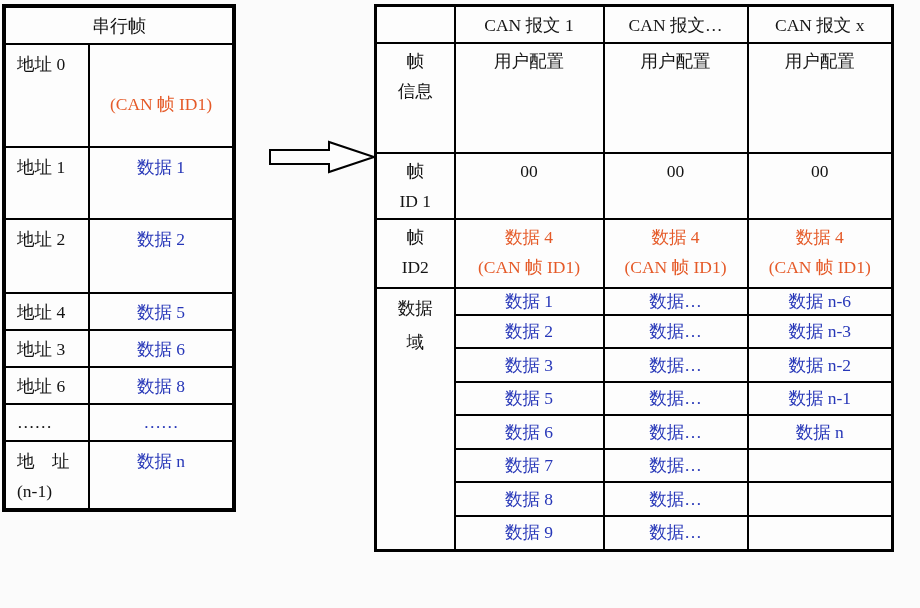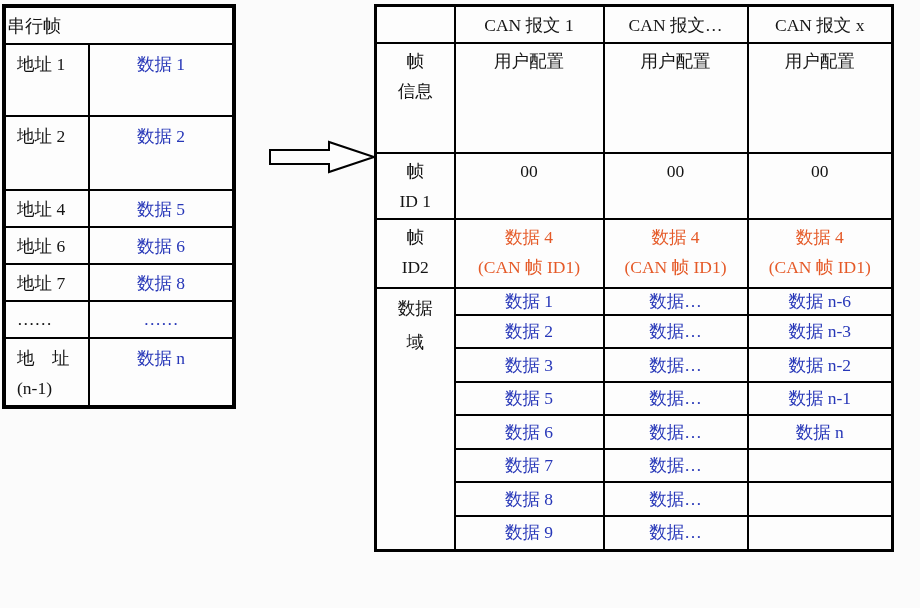--- a/index.html
+++ b/index.html
@@ -16,21 +16,21 @@
   table {
     border-collapse: collapse;
     table-layout: fixed;
     position: absolute;
     background: #fdfdfd;
   }
   td, th { border: 2px solid #000; overflow: hidden; }
   
   .lt { left: 2px; top: 4px; width: 230px; border: 4px solid #000; }
   .lt th {
-    height: 33px; text-align: left; vertical-align: middle;
+    height: 33px; text-align: center; vertical-align: middle;
     font-weight: normal; font-size: 18px;
   }
   .lt td.addr { text-align: left; padding-left: 11px; }
   .lt td.val  { text-align: center; }
   .lt tr.tall td { vertical-align: top; padding-top: 4px; line-height: 30px; }
   .lt tr.sm td { vertical-align: middle; height: 33px; }
   .lt td.idcell span { display: block; margin-top: 40px; }
   .lt .two-line span { display: block; }
   
   .rt { left: 374px; top: 4px; width: 517px; border: 3px solid #000; }
@@ -58,38 +58,44 @@
 
   <table class="lt">
     <colgroup>
         <col style="width:85px">
         <col style="width:145px">
       </colgroup>
     <tbody>
         <tr>
       <th colspan="2">串行帧</th>
     </tr>
+    <tr class="tall" style="height:103px">
+      <td class="addr">地址 0</td>
+      <td class="val idcell">
+        <span class="orange">(CAN 帧 ID1)</span>
+      </td>
+    </tr>
     <tr class="tall" style="height:72px">
       <td class="addr">地址 1</td>
       <td class="val blue">数据 1</td>
     </tr>
     <tr class="tall" style="height:74px">
       <td class="addr">地址 2</td>
       <td class="val blue">数据 2</td>
     </tr>
     <tr class="sm">
       <td class="addr">地址 4</td>
       <td class="val blue">数据 5</td>
     </tr>
     <tr class="sm">
+      <td class="addr">地址 3</td>
+      <td class="val blue">数据 6</td>
+    </tr>
+    <tr class="sm">
       <td class="addr">地址 6</td>
-      <td class="val blue">数据 6</td>
-    </tr>
-    <tr class="sm">
-      <td class="addr">地址 7</td>
       <td class="val blue">数据 8</td>
     </tr>
     <tr class="sm">
       <td class="addr">……</td>
       <td class="val blue">……</td>
     </tr>
     <tr class="tall" style="height:69px">
       <td class="addr two-line">
         <span>地　址</span>
         <span>(n-1)</span>

